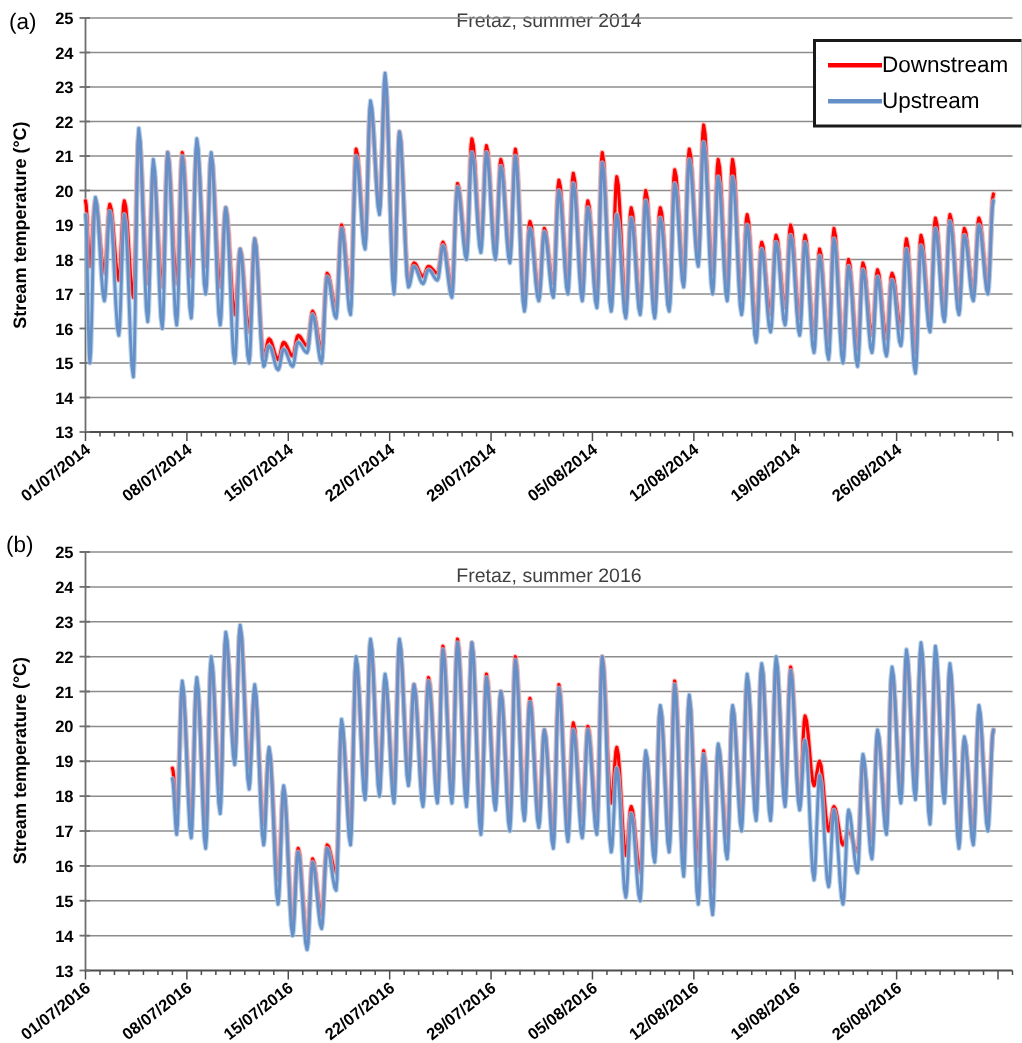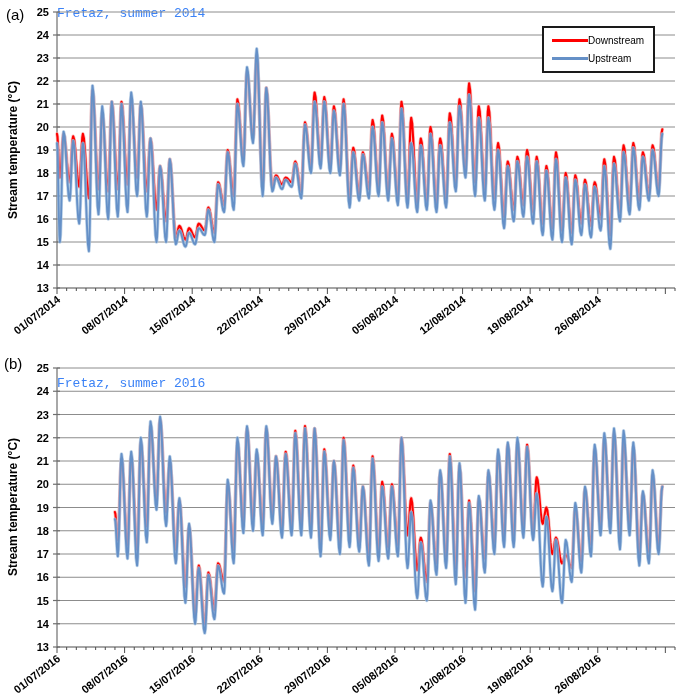--- a/index.html
+++ b/index.html
@@ -4,34 +4,34 @@
 <style>
   html,body{margin:0;padding:0;background:#fff;width:681px;height:695px;overflow:hidden;
     font-family:"Liberation Sans",sans-serif;}
   #page{position:relative;width:681px;height:695px;background:#fff;}
   .chart{position:absolute;left:0;width:681px;}
   #chartA{top:0;height:347px;}
   #chartB{top:347px;height:348px;}
   .panel-label{position:absolute;font-size:15px;color:#000;}
   #chartA .panel-label{left:6px;top:6px;}
   #chartB .panel-label{left:4px;top:8px;}
-  .chart-title{position:absolute;left:57px;width:618px;font-size:13px;color:#3b82f6;font-family:Liberation Mono, monospace;}
+  .chart-title{position:absolute;left:57px;width:618px;text-align:center;font-size:13px;color:#404040;}
   #chartA .chart-title{top:6px;}
   #chartB .chart-title{top:29px;}
   .ylabel{position:absolute;width:280px;height:16px;text-align:center;font-size:12px;font-weight:600;color:#000;
     transform:rotate(-90deg);transform-origin:center center;}
   #chartA .ylabel{left:-126px;top:142px;}
   #chartB .ylabel{left:-126px;top:152px;}
   svg{position:absolute;left:0;top:0;}
   svg text{font-family:"Liberation Sans",sans-serif;fill:#000;}
   .legend{position:absolute;left:542px;top:26px;background:#fff;border:2px solid #1a1a1a;
     padding:7px 9px 7px 8px;display:flex;flex-direction:column;gap:7px;z-index:5;}
   .legend-row{display:flex;align-items:center;}
   .swatch{display:inline-block;width:36px;height:3px;flex:0 0 36px;}
-  .legend-text{font-size:10px;color:#000;white-space:nowrap;}
+  .legend-text{font-size:15px;color:#000;white-space:nowrap;}
 </style>
 </head>
 <body>
 
 <div id="page">
 
   <div class="chart" id="chartA">
     <div class="panel-label">(a)</div>
     <div class="chart-title">Fretaz, summer 2014</div>
     <div class="ylabel">Stream temperature (°C)</div>

